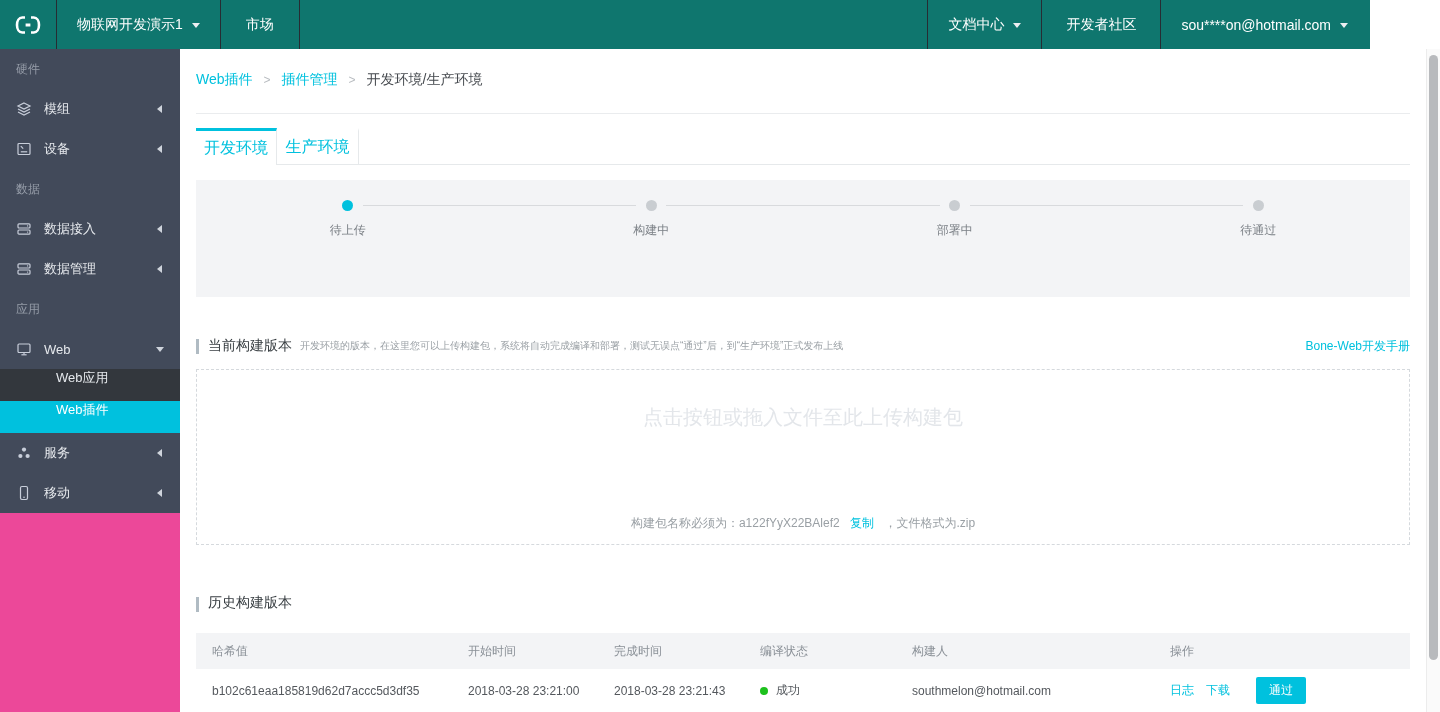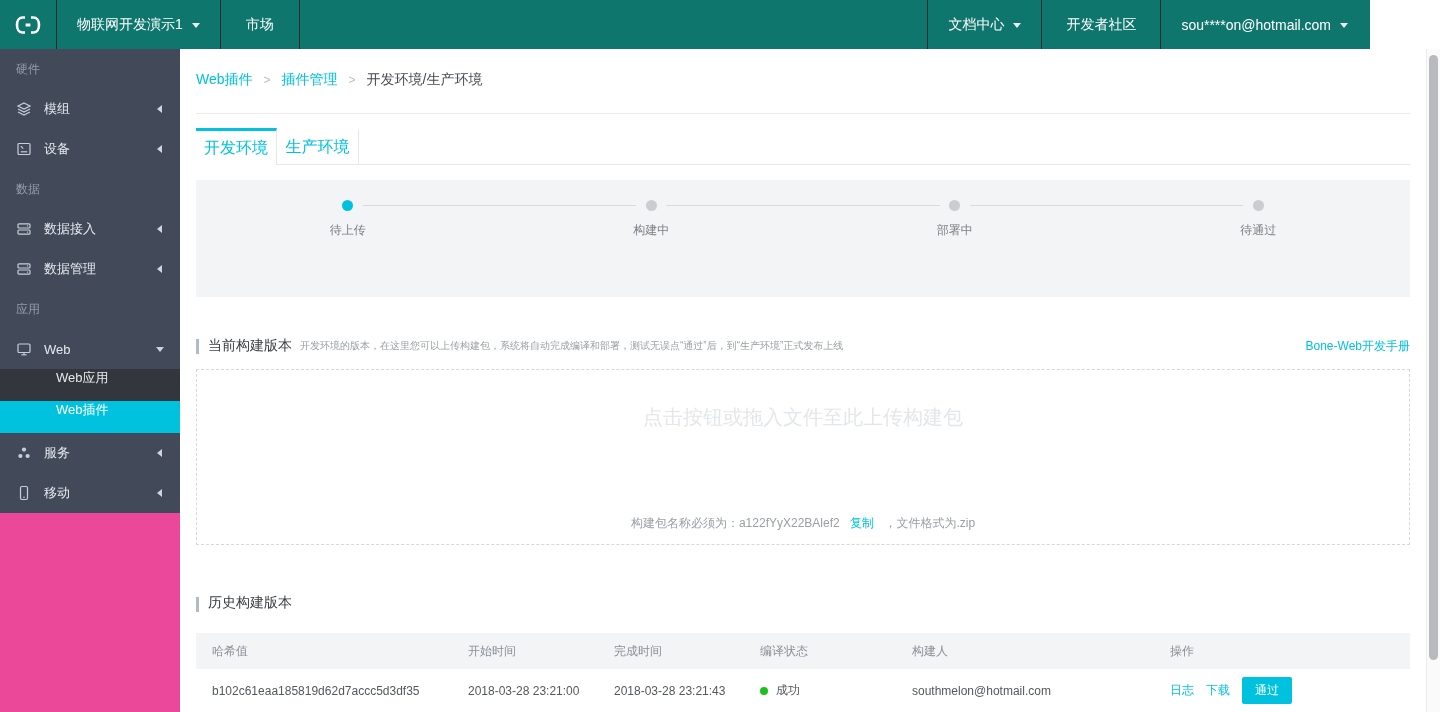--- a/index.html
+++ b/index.html
@@ -68,21 +68,21 @@
   .upload-note { position:absolute; left:0; right:0; top:145px; text-align:center; font-size:12px; color:#9aa0a5; }
   .copy-link { color:var(--accent,#00c1de); cursor:pointer; margin:0 7px; }
 
   .table { position:absolute; left:16px; top:584px; width:1214px; }
   .thead { display:flex; height:36px; align-items:center; background:#f3f4f6; font-size:12px; color:#8a9097; }
   .trow { display:flex; height:44px; align-items:center; background:#fff; border-bottom:1px solid #ebedef; font-size:12px; color:#54585d; }
   .cell { padding-left:16px; flex:none; display:flex; align-items:center; }
   .c1 { width:256px; } .c2 { width:146px; } .c3 { width:146px; } .c4 { width:152px; } .c5 { width:258px; } .c6 { width:256px; }
   .status-dot { width:8px; height:8px; border-radius:50%; background:var(--success,#1dc11d); margin-right:8px; }
   .act-link { color:var(--accent,#00c1de); cursor:pointer; margin-right:12px; }
-  .approve-btn { background:var(--accent,#00c1de); color:#fff; border:none; border-radius:2px; font-size:12px; padding:5px 13px; cursor:pointer; }
+  .approve-btn { background:var(--accent,#00c1de); color:#fff; border:none; border-radius:2px; font-size:12px; padding:5px 13px; cursor:pointer; margin-left:14px; }
 
   
   .scrollbar { position:absolute; left:1426px; top:49px; width:14px; height:663px; background:#fafafa; border-left:1px solid #ececec; z-index:25; }
   .scroll-thumb { position:absolute; left:2px; top:6px; width:9px; height:605px; border-radius:5px; background:#b8babd; cursor:pointer; }
 
   svg { display:block; }
 </style>
 </head>
 <body>
 

